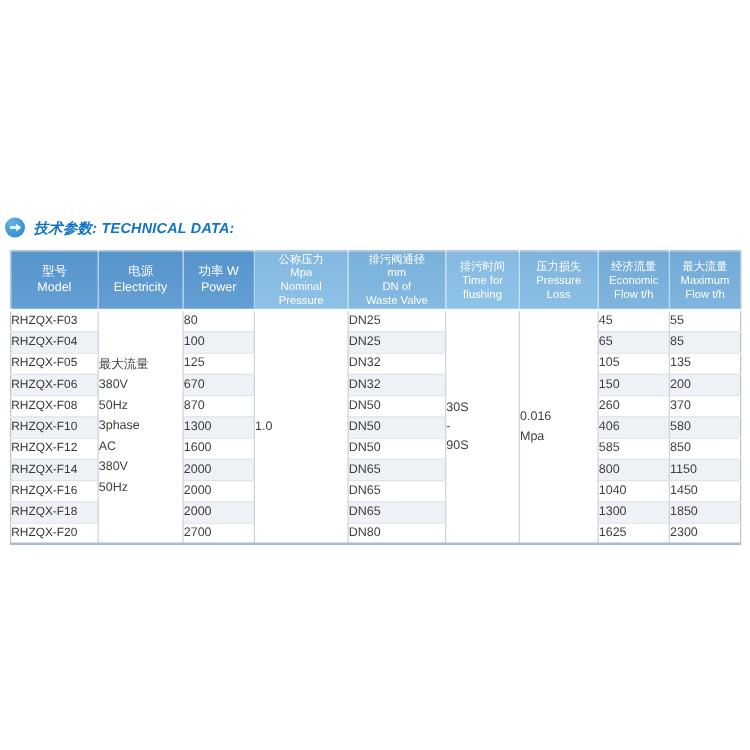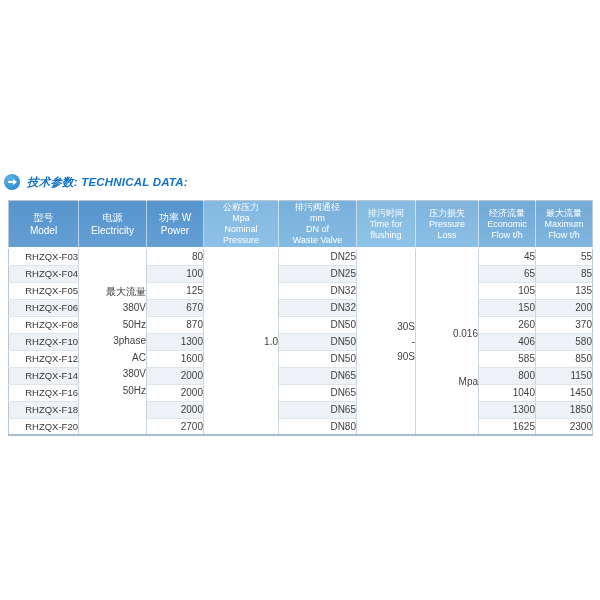--- a/index.html
+++ b/index.html
@@ -52,35 +52,35 @@
   .big .thl { font-size: 10px; line-height: 13px; }
   .c1, .c2, .c3 { background: linear-gradient(180deg, #5694cc, #649fd4); }
   .c4 { background: linear-gradient(180deg, #83b8e0, #8fc1e7); }
   .c5 { background: linear-gradient(180deg, #79b0da, #85bae2); }
   .c6 { background: linear-gradient(180deg, #86bae1, #90c3e8); margin-left: 16px; }
   .c7 { background: linear-gradient(180deg, #80b4dd, #8cbfe5); }
   .c8, .c9 { background: linear-gradient(180deg, #73aad6, #7fb5de); }
 
   tbody tr { height: 17px; }
   td {
-    text-align: right; vertical-align: middle;
+    text-align: left; vertical-align: middle;
     color: #3f3f3f; font-size: 10px;
     border-right: 1px solid #c9d4de;
     background: #ffffff;
   }
   td:last-child { border-right: none; }
   td.data { border-bottom: 1px solid #dee4ea; }
   tbody tr:last-child td.data { border-bottom: none; }
   tbody tr:nth-child(even) td.data { background: #eef2f6; }
   td.model { font-size: 9.5px; color: #363636; }
   td.merged { background: #ffffff; }
   td.merged div { font-size: 10px; }
   td.elec div { line-height: 16.5px; }
   td.flush div { line-height: 15px; }
-  td.ploss div { line-height: 16px; margin-top: 32px; }
+  td.ploss div { line-height: 16px; }
 </style>
 </head>
 <body>
 
 <div class="page">
 
   <div class="section-header">
     <span class="icon-circle">
       <span class="arrow">
         <span class="arrow-shaft"></span>

